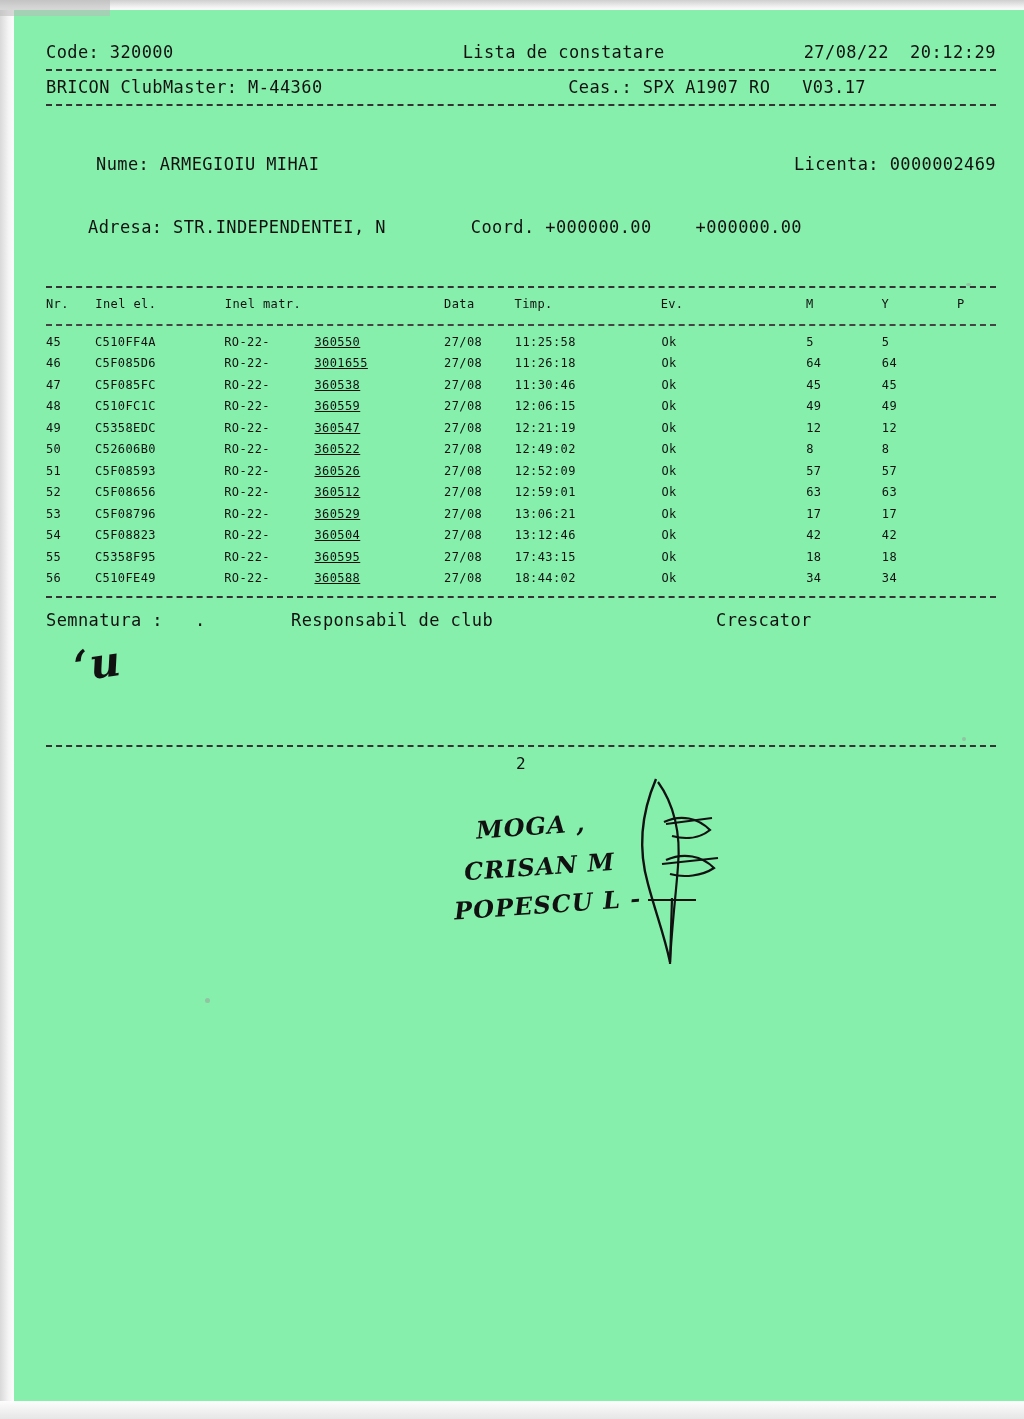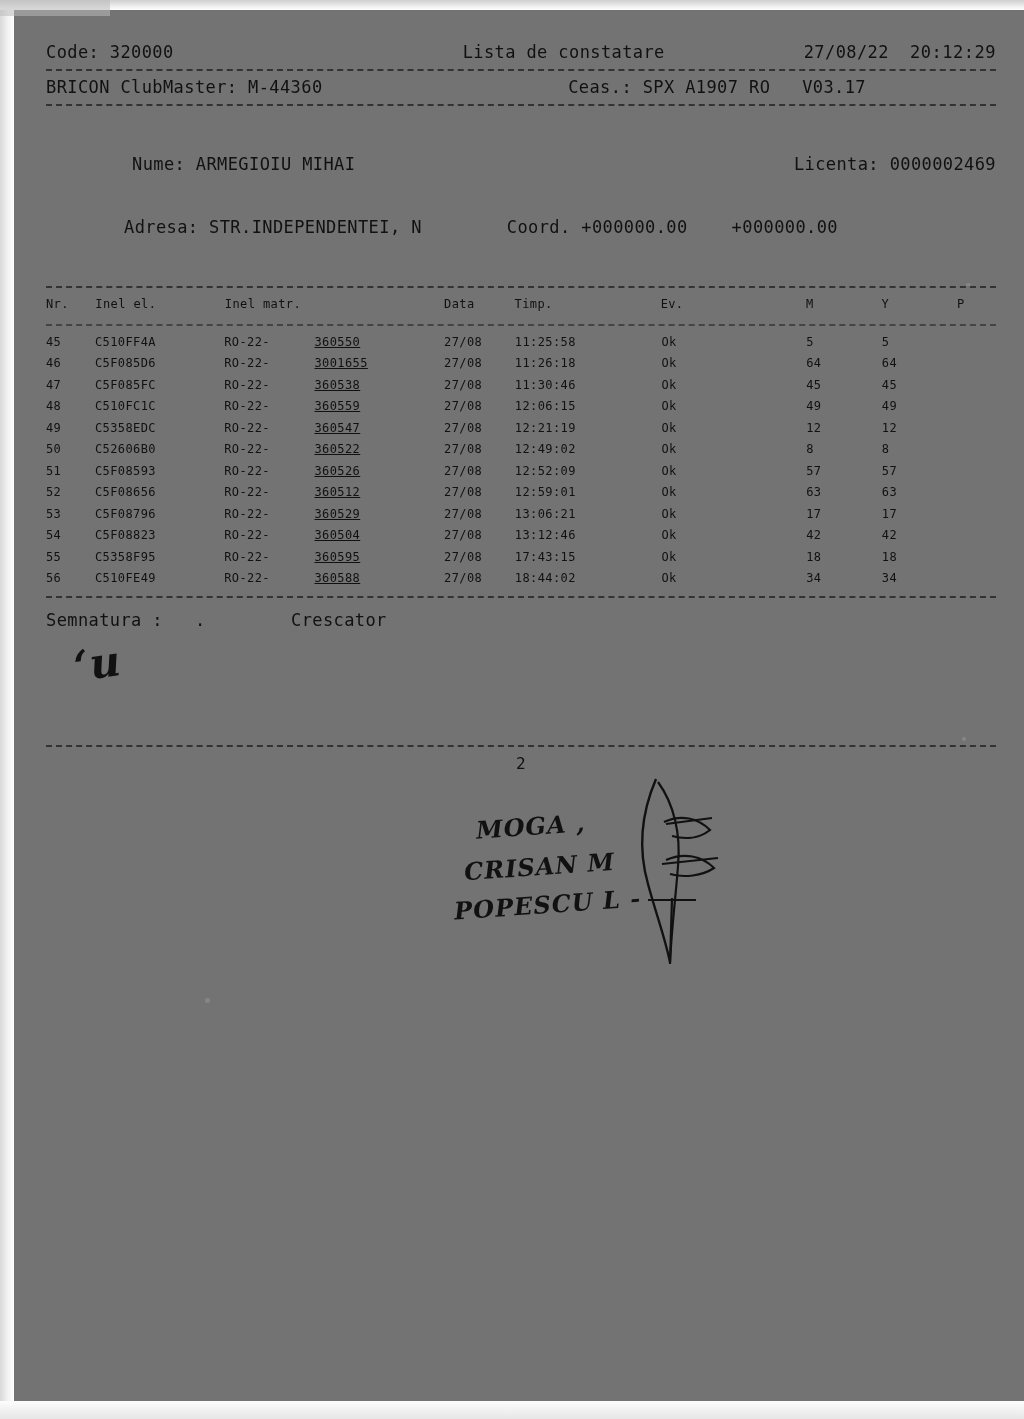--- a/index.html
+++ b/index.html
@@ -11,21 +11,21 @@
     width: 1024px;
     height: 1419px;
     position: relative;
     font-family: "DejaVu Sans Mono", monospace;
     color: #111;
     overflow: hidden;
   }
   .page {
     position: absolute;
     inset: 0;
-    background: #737373;
+    background: #86efac;
   }
   
   .scan-edge-left {
     position: absolute;
     left: 0; top: 0; bottom: 0;
     width: 14px;
     background: linear-gradient(90deg, #d9d9d9 0%, #f4f4f4 60%, #fdfdfd 100%);
   }
   .scan-edge-top {
     position: absolute;
@@ -68,21 +68,21 @@
     display: flex;
     justify-content: space-between;
     align-items: baseline;
     white-space: pre;
   }
   .hdr .left { flex: 0 0 auto; }
   .hdr .mid { flex: 0 0 auto; margin-left: 150px;}
   .hdr .right { flex: 0 0 auto; }
   .time { letter-spacing: 0.5px; }
   .idblock { white-space: pre; }
-  .idline { display: flex; white-space: pre; margin-left: 36px; }
+  .idline { display: flex; white-space: pre; }
   .idline .spacer { flex: 1 1 auto; }
 
   table.grid {
     border-collapse: collapse;
     width: 100%;
     font-size: 12px;
     white-space: pre;
   }
   table.grid th, table.grid td {
     padding: 0;
@@ -215,20 +215,21 @@
 
     <table class="grid">
       <tbody id="rows-body"><tr><td class="col-nr">45</td><td class="col-inel">C510FF4A</td><td class="col-matr">RO-22-</td><td class="col-matrn">360550</td><td class="col-data">27/08</td><td class="col-timp">11:25:58</td><td class="col-ev">Ok</td><td class="col-m">5</td><td class="col-y">5</td><td class="col-p"></td></tr><tr><td class="col-nr">46</td><td class="col-inel">C5F085D6</td><td class="col-matr">RO-22-</td><td class="col-matrn">3001655</td><td class="col-data">27/08</td><td class="col-timp">11:26:18</td><td class="col-ev">Ok</td><td class="col-m">64</td><td class="col-y">64</td><td class="col-p"></td></tr><tr><td class="col-nr">47</td><td class="col-inel">C5F085FC</td><td class="col-matr">RO-22-</td><td class="col-matrn">360538</td><td class="col-data">27/08</td><td class="col-timp">11:30:46</td><td class="col-ev">Ok</td><td class="col-m">45</td><td class="col-y">45</td><td class="col-p"></td></tr><tr><td class="col-nr">48</td><td class="col-inel">C510FC1C</td><td class="col-matr">RO-22-</td><td class="col-matrn">360559</td><td class="col-data">27/08</td><td class="col-timp">12:06:15</td><td class="col-ev">Ok</td><td class="col-m">49</td><td class="col-y">49</td><td class="col-p"></td></tr><tr><td class="col-nr">49</td><td class="col-inel">C5358EDC</td><td class="col-matr">RO-22-</td><td class="col-matrn">360547</td><td class="col-data">27/08</td><td class="col-timp">12:21:19</td><td class="col-ev">Ok</td><td class="col-m">12</td><td class="col-y">12</td><td class="col-p"></td></tr><tr><td class="col-nr">50</td><td class="col-inel">C52606B0</td><td class="col-matr">RO-22-</td><td class="col-matrn">360522</td><td class="col-data">27/08</td><td class="col-timp">12:49:02</td><td class="col-ev">Ok</td><td class="col-m">8</td><td class="col-y">8</td><td class="col-p"></td></tr><tr><td class="col-nr">51</td><td class="col-inel">C5F08593</td><td class="col-matr">RO-22-</td><td class="col-matrn">360526</td><td class="col-data">27/08</td><td class="col-timp">12:52:09</td><td class="col-ev">Ok</td><td class="col-m">57</td><td class="col-y">57</td><td class="col-p"></td></tr><tr><td class="col-nr">52</td><td class="col-inel">C5F08656</td><td class="col-matr">RO-22-</td><td class="col-matrn">360512</td><td class="col-data">27/08</td><td class="col-timp">12:59:01</td><td class="col-ev">Ok</td><td class="col-m">63</td><td class="col-y">63</td><td class="col-p"></td></tr><tr><td class="col-nr">53</td><td class="col-inel">C5F08796</td><td class="col-matr">RO-22-</td><td class="col-matrn">360529</td><td class="col-data">27/08</td><td class="col-timp">13:06:21</td><td class="col-ev">Ok</td><td class="col-m">17</td><td class="col-y">17</td><td class="col-p"></td></tr><tr><td class="col-nr">54</td><td class="col-inel">C5F08823</td><td class="col-matr">RO-22-</td><td class="col-matrn">360504</td><td class="col-data">27/08</td><td class="col-timp">13:12:46</td><td class="col-ev">Ok</td><td class="col-m">42</td><td class="col-y">42</td><td class="col-p"></td></tr><tr><td class="col-nr">55</td><td class="col-inel">C5358F95</td><td class="col-matr">RO-22-</td><td class="col-matrn">360595</td><td class="col-data">27/08</td><td class="col-timp">17:43:15</td><td class="col-ev">Ok</td><td class="col-m">18</td><td class="col-y">18</td><td class="col-p"></td></tr><tr><td class="col-nr">56</td><td class="col-inel">C510FE49</td><td class="col-matr">RO-22-</td><td class="col-matrn">360588</td><td class="col-data">27/08</td><td class="col-timp">18:44:02</td><td class="col-ev">Ok</td><td class="col-m">34</td><td class="col-y">34</td><td class="col-p"></td></tr></tbody>
     </table>
 
 
     <hr class="hr">
 
     <div class="signrow">
       <span class="s1"><span>Semnatura :</span>   <span>.</span></span>
+      <span class="s2">Responsabil de club</span>
       <span class="s3">Crescator</span>
     </div>
 
     <div class="sig-area">
       <span class="hand" style="left:28px; top:22px; font-size:42px; transform:rotate(-8deg);">ʻu</span>
     </div>
 
     <hr class="hr">
 
     <div class="page-no">2</div>

